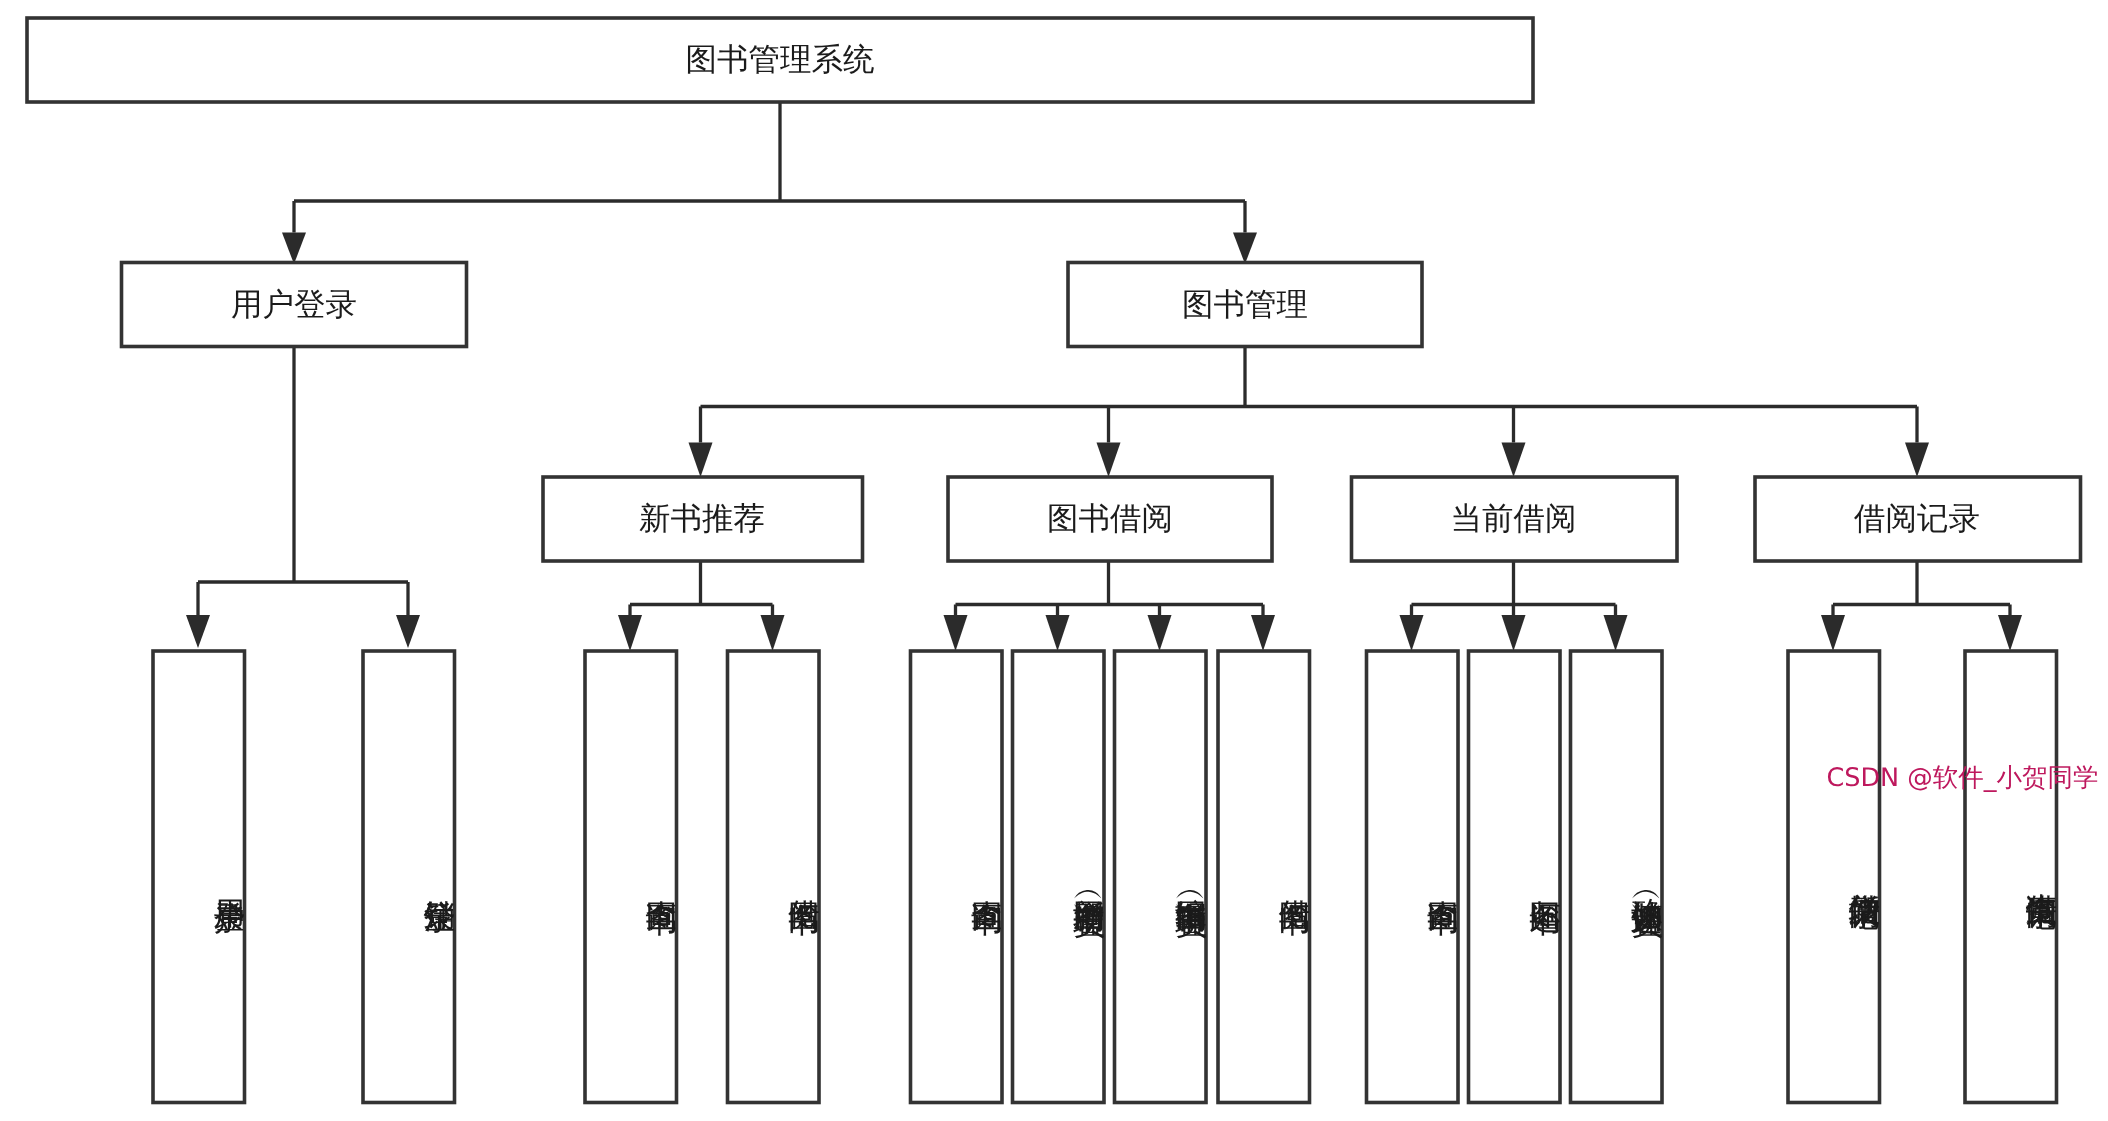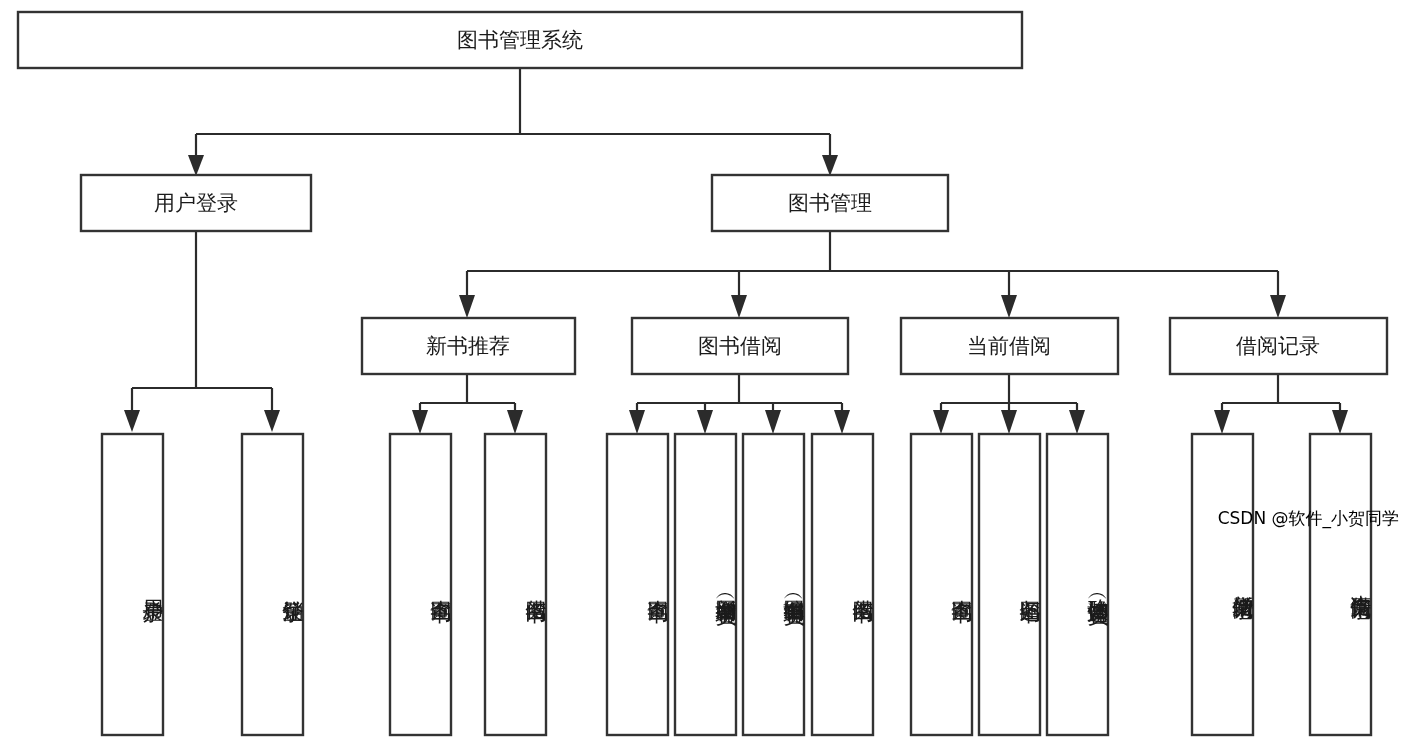--- a/index.html
+++ b/index.html
@@ -63,21 +63,21 @@
     white-space: nowrap;
     pointer-events: none;
     user-select: none;
   }
   .watermark {
     position: absolute;
     right: 6px;
     bottom: 4px;
     font-family: "DejaVu Sans", "Liberation Sans", sans-serif;
     font-size: 17px;
-    color: #000000;
+    color: #be185d;
     white-space: nowrap;
     user-select: none;
   }
 </style>
 </head>
 <body>
 
 <div id="diagram-root">
 
   <svg class="flow-svg" viewBox="0 0 1405 747">

